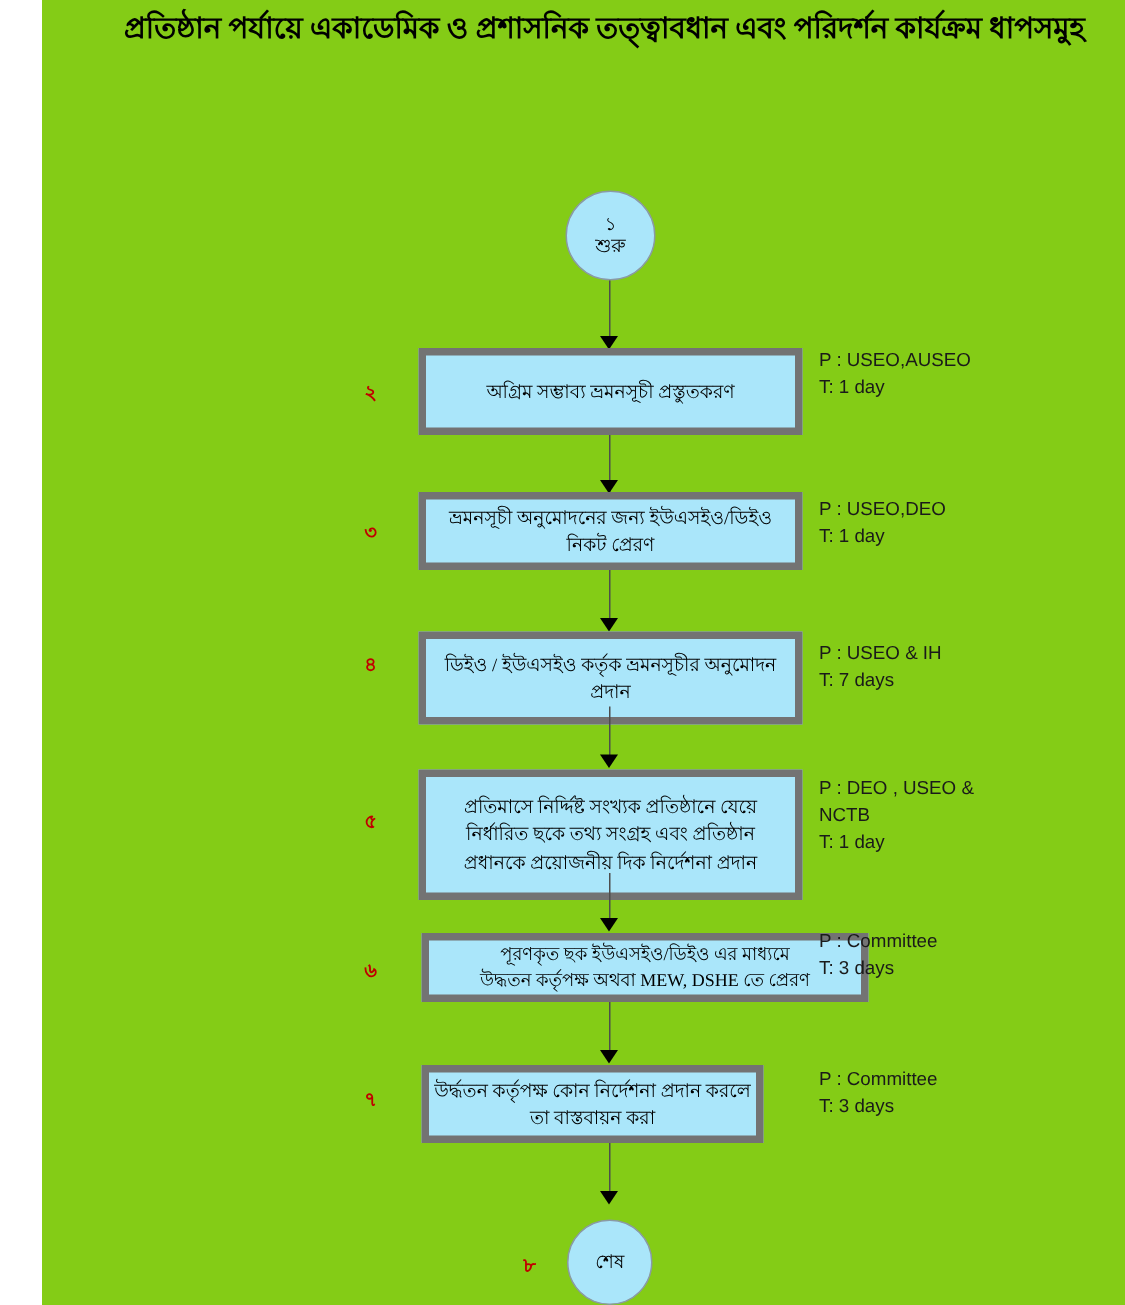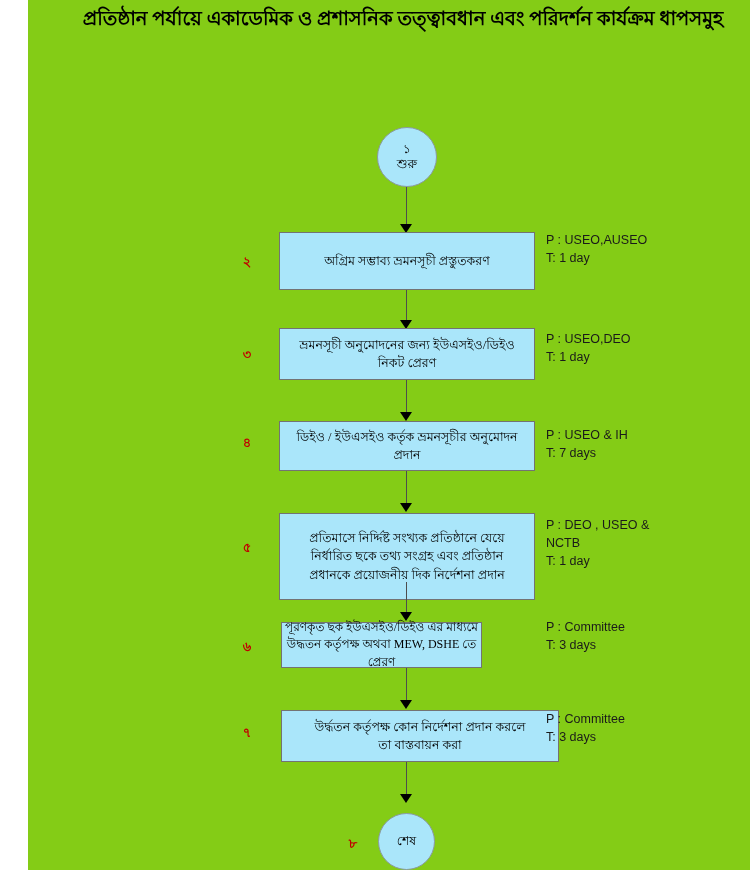--- a/index.html
+++ b/index.html
@@ -30,21 +30,21 @@
     letter-spacing: 0px;
     color: #000000;
     white-space: nowrap;
   }
 
   
   .node {
     position: absolute;
     box-sizing: border-box;
     background: #aae6fa;
-    border: 1px solid #737373;
+    border: 5px solid #737373;
     display: flex;
     align-items: center;
     justify-content: center;
     text-align: center;
     color: #000000;
     font-family: "Liberation Serif", serif;
     line-height: 1.45;
     padding: 2px 0;
   }
   .node.box {
@@ -133,21 +133,21 @@
   <div class="node box" style="left:251px; top:328px; width:256px; height:52px;">
     <span style="white-space:pre-line;">ভ্রমনসূচী অনুমোদনের জন্য ইউএসইও/ডিইও
 নিকট  প্রেরণ</span>
   </div>
   <div class="side-note" style="left:518px; top:331px;"><span>P : USEO,DEO</span><br><span>T: 1 day</span></div>
 
   <div class="conn" style="left:378px; top:380px; height:38px;"></div>
   <div class="arrowhead" style="left:372px; top:412px;"></div>
 
   <div class="step-num" style="left:207px; top:433px;">৪</div>
-  <div class="node box" style="left:251px; top:421px; width:256px; height:50px;">
+  <div class="node box" style="left:251px; top:421px; width:256px; height:62px;">
     <span style="white-space:pre-line;">ডিইও / ইউএসইও কর্তৃক ভ্রমনসূচীর অনুমোদন
 প্রদান</span>
   </div>
   <div class="side-note" style="left:518px; top:427px;"><span>P : USEO &amp; IH</span><br><span>T: 7 days</span></div>
 
   <div class="conn" style="left:378px; top:471px; height:38px;"></div>
   <div class="arrowhead" style="left:372px; top:503px;"></div>
 
   <div class="step-num" style="left:207px; top:538px;">৫</div>
   <div class="node box" style="left:251px; top:513px; width:256px; height:87px;">
@@ -155,31 +155,31 @@
 নির্ধারিত ছকে তথ্য সংগ্রহ এবং প্রতিষ্ঠান
 প্রধানকে প্রয়োজনীয় দিক নির্দেশনা প্রদান</span>
   </div>
   <div class="side-note" style="left:518px; top:517px;"><span style="white-space:pre-line;">P : DEO , USEO &amp;
 NCTB</span><br><span>T: 1 day</span></div>
 
   <div class="conn" style="left:378px; top:582px; height:36px;"></div>
   <div class="arrowhead" style="left:372px; top:612px;"></div>
 
   <div class="step-num" style="left:207px; top:637px;">৬</div>
-  <div class="node box small" style="left:253px; top:622px; width:201px; height:46px;">
+  <div class="node box small" style="left:253px; top:622px; width:298px; height:46px;">
     <span style="white-space:pre-line;">পূরণকৃত ছক ইউএসইও/ডিইও  এর মাধ্যমে
 উদ্ধতন কর্তৃপক্ষ অথবা MEW, DSHE তে প্রেরণ</span>
   </div>
   <div class="side-note" style="left:518px; top:619px;"><span>P : Committee</span><br><span>T: 3 days</span></div>
 
   <div class="conn" style="left:378px; top:668px; height:36px;"></div>
   <div class="arrowhead" style="left:372px; top:700px;"></div>
 
   <div class="step-num" style="left:207px; top:723px;">৭</div>
-  <div class="node box" style="left:253px; top:710px; width:278px; height:52px;">
+  <div class="node box" style="left:253px; top:710px; width:228px; height:52px;">
     <span style="white-space:pre-line;">উর্দ্ধতন কর্তৃপক্ষ কোন নির্দেশনা প্রদান করলে
 তা বাস্তবায়ন করা</span>
   </div>
   <div class="side-note" style="left:518px; top:711px;"><span>P : Committee</span><br><span>T: 3 days</span></div>
 
   <div class="conn" style="left:378px; top:762px; height:36px;"></div>
   <div class="arrowhead" style="left:372px; top:794px;"></div>
 
   <div class="step-num" style="left:313px; top:834px;">৮</div>
   <div class="node circle" style="left:350px; top:813px; width:57px; height:57px;">

